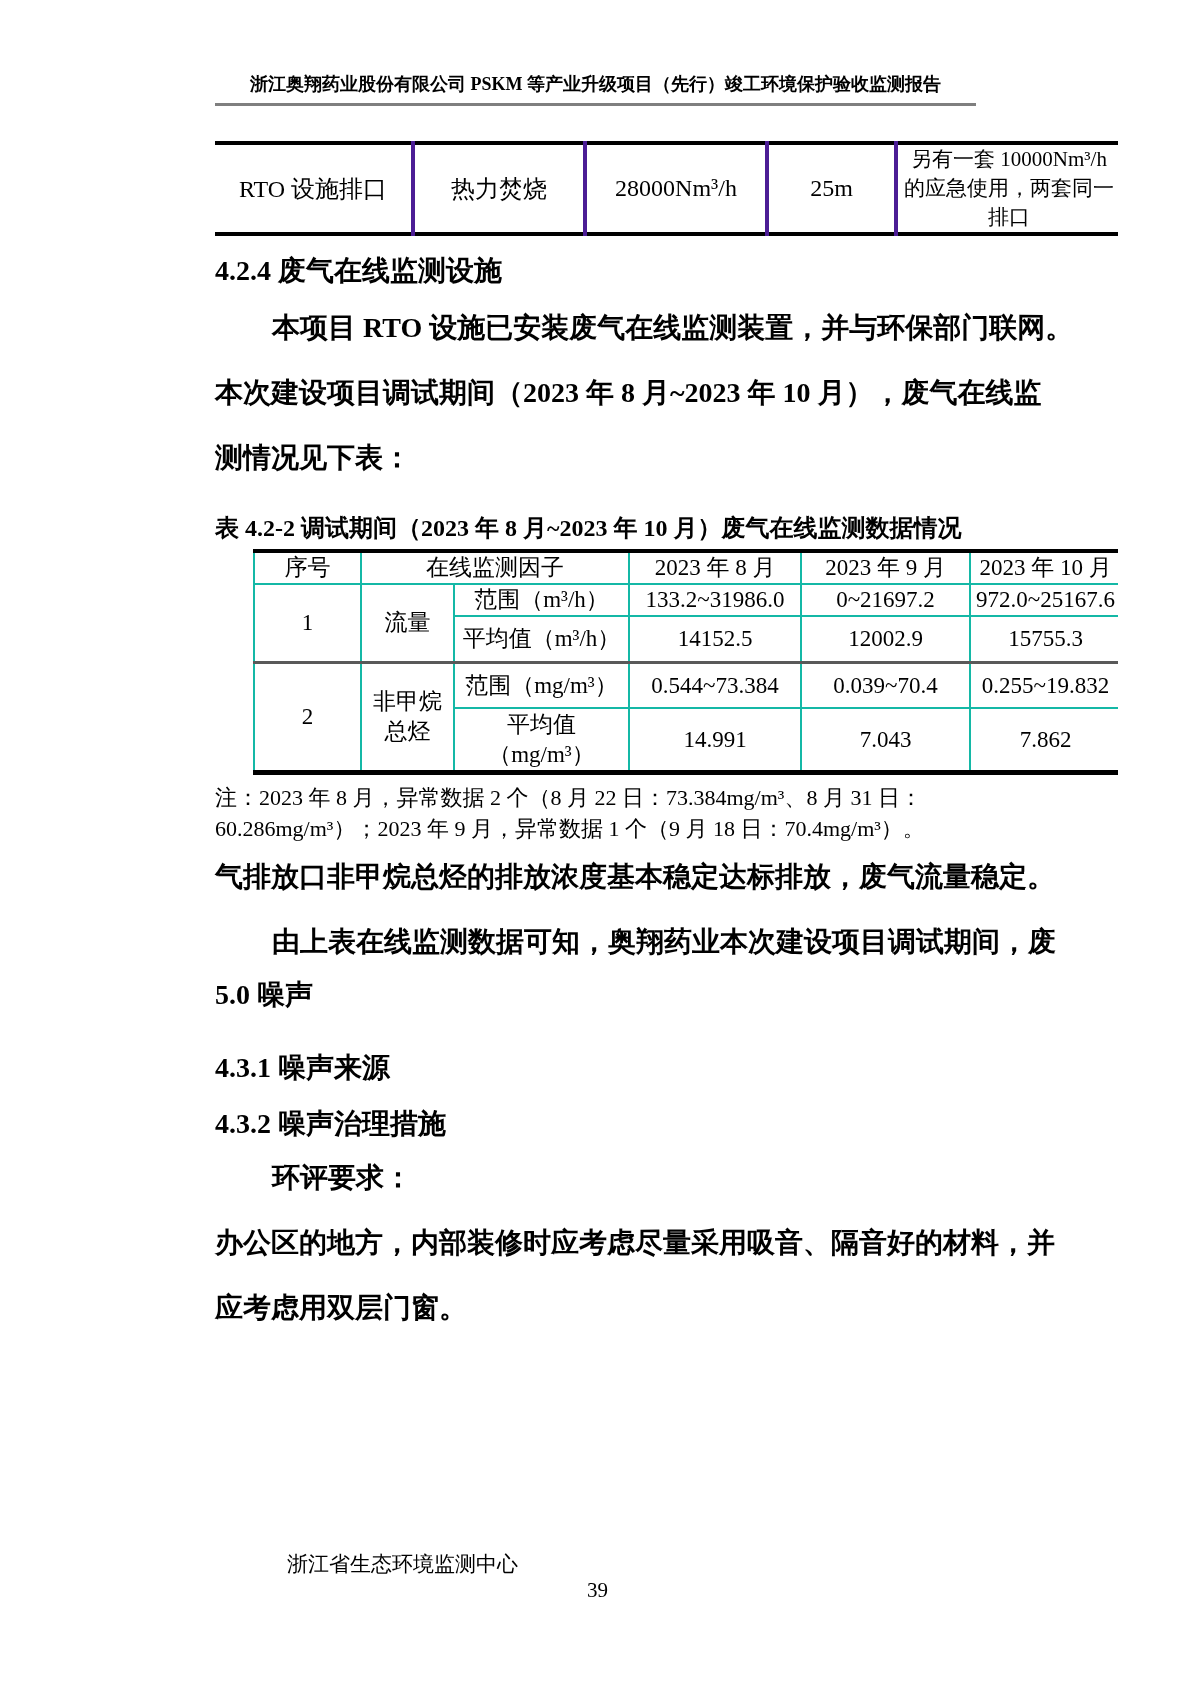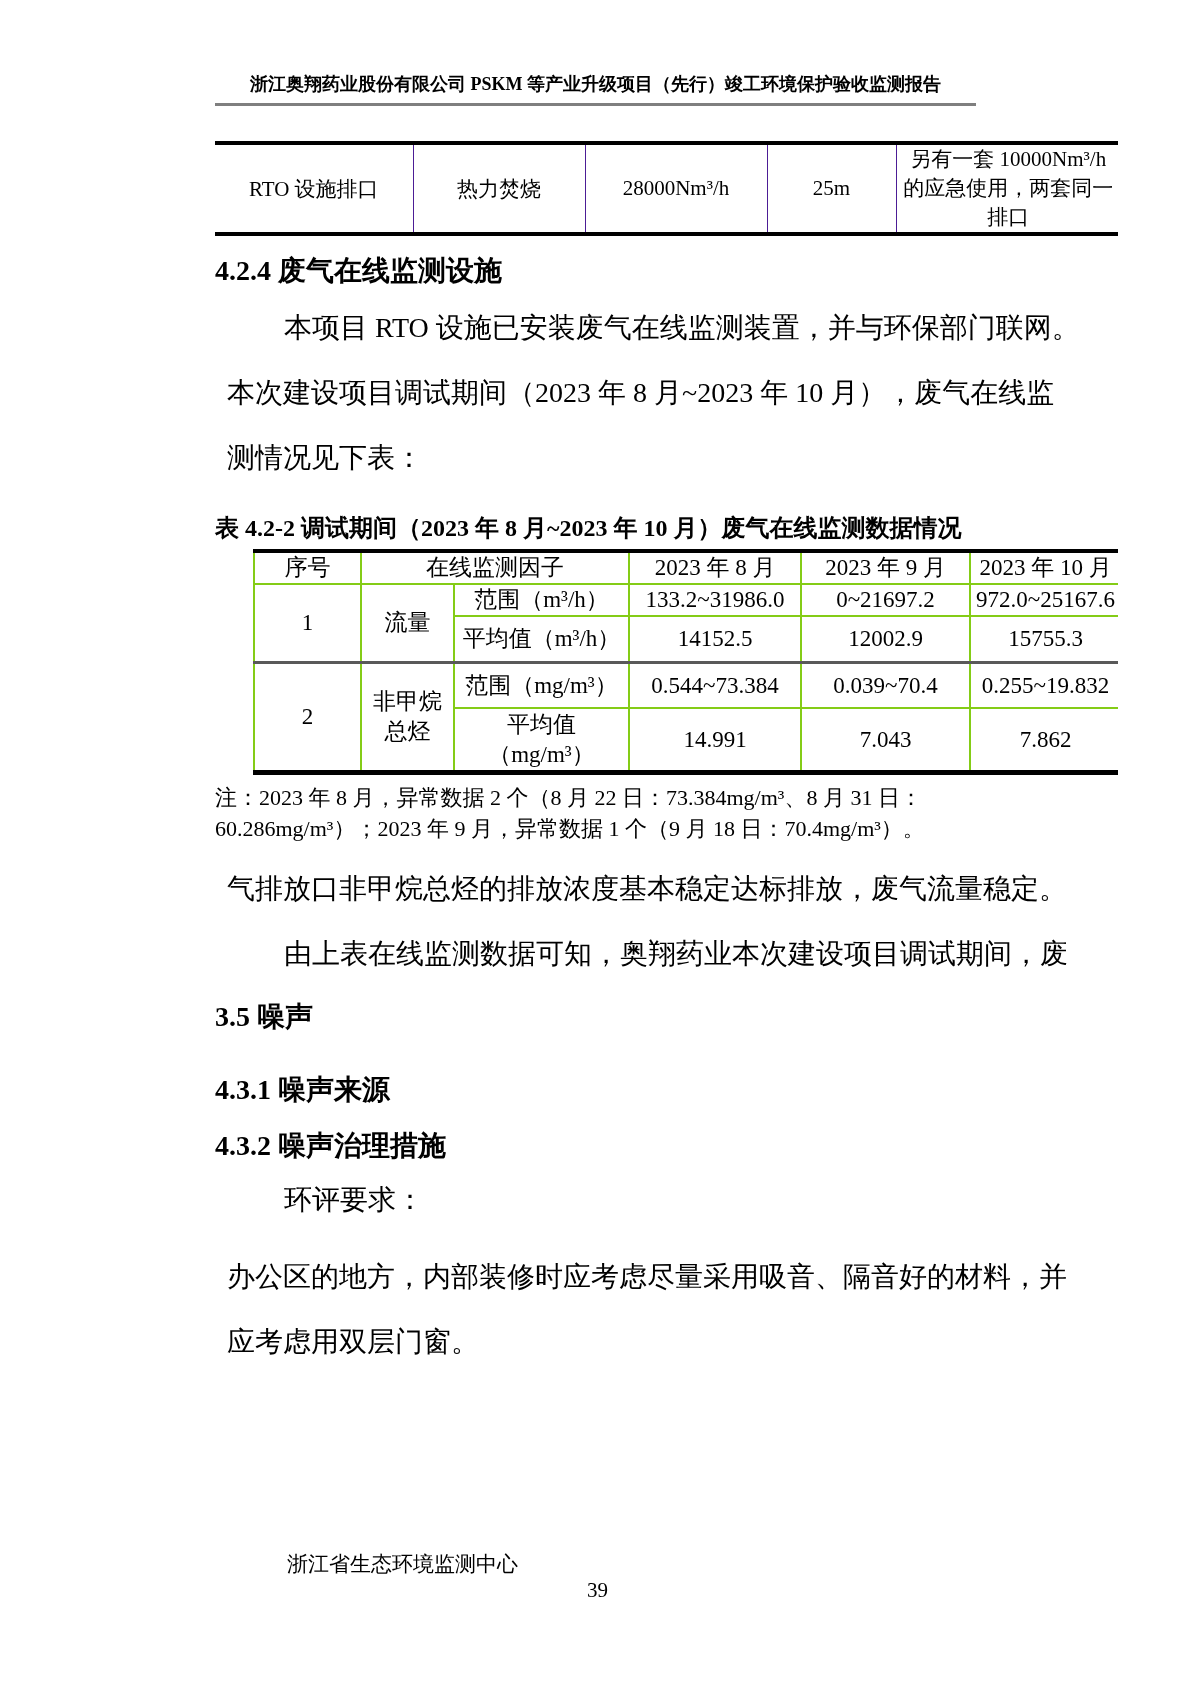--- a/index.html
+++ b/index.html
@@ -9,43 +9,43 @@
     overflow:hidden; margin:0 auto;
   }
   .content { margin:0 142px 0 143px; }
 
   .running-header { padding-top:72px; text-align:center; font-size:18px; font-weight:bold; }
   .header-rule { height:3px; background:#7f7f7f; margin-top:7px; }
 
   
   .t1 { width:100%; border-collapse:collapse; table-layout:fixed; margin-top:35px;
         border-top:4px solid #000; border-bottom:4px solid #000; }
-  .t1 td { border-right:1px solid #4c1d95; text-align:center; vertical-align:middle;
-           font-size:21px; height:79px; padding:0 4px; overflow:hidden; }
+  .t1 td { border-right:4px solid #4c1d95; text-align:center; vertical-align:middle;
+           font-size:24px; height:79px; padding:0 4px; overflow:hidden; }
   .t1 td.last { border-right:none; font-size:21px; line-height:29px; }
 
   .h2x { font-weight:bold; font-size:28px; line-height:38px; margin:0; }
   .mt-h424 { margin-top:16px; }
   .mt-h43  { margin-top:2px; }
   .mt-h431 { margin-top:35px; }
   .mt-h432 { margin-top:18px; }
 
-  .para { margin:12px; }
+  .para { margin:0;font-weight:bold; }
   .mt-p1 { margin-top:5px; }
   .mt-p3 { margin-top:2px; }
   .bl { font-size:28px; line-height:65px; height:65px; white-space:nowrap; overflow:visible; }
   .ind { text-indent:57px; }
   .just { text-align:justify; text-align-last:justify; }
 
   .cap { margin-top:21px; font-size:24px; font-weight:bold; text-align:left; line-height:34px; }
 
   
   .t2 { margin-top:4px; margin-left:38px; width:867px; border-collapse:collapse; table-layout:fixed;
         font-size:23px; border:2px solid #000; border-top:4px solid #000; border-bottom:5px solid #000; }
-  .t2 td { border:2px solid #84cc16; text-align:center; vertical-align:middle; padding:0 2px; line-height:30px; }
+  .t2 td { border:2px solid #14b8a6; text-align:center; vertical-align:middle; padding:0 2px; line-height:30px; }
   .t2 tr.hrow td { height:27px; }
   .t2 tr.r1 td { height:27px; }
   .t2 tr.r2 td { height:44px; }
   .t2 tr.r3 td { height:43px; }
   .t2 tr.r4 td { height:61px; }
   .t2 tr.gdiv td { border-top:3px solid #595959; }
 
   .note { margin-top:7px; font-size:22px; line-height:31px; }
 
   .footer { position:absolute; top:1550px; left:143px; right:142px; font-size:21px; }
@@ -141,21 +141,21 @@
     <div class="note">
       <div>注：2023 年 8 月，异常数据 2 个（8 月 22 日：73.384mg/m³、8 月 31 日：</div>
       <div>60.286mg/m³）；2023 年 9 月，异常数据 1 个（9 月 18 日：70.4mg/m³）。</div>
     </div>
 
     <div class="para">
       <div class="bl just">气排放口非甲烷总烃的排放浓度基本稳定达标排放，废气流量稳定。</div>
       <div class="bl ind just">由上表在线监测数据可知，奥翔药业本次建设项目调试期间，废</div>
     </div>
 
-    <h2 class="h2x mt-h43">3.5 噪声</h2>
+    <h2 class="h2x mt-h43">5.0 噪声</h2>
 
     <h2 class="h2x mt-h431">4.3.1 噪声来源</h2>
 
 
     <h2 class="h2x mt-h432">4.3.2 噪声治理措施</h2>
 
     <div class="para mt-p3">
       <div class="bl ind">环评要求：</div>
     </div>
 

